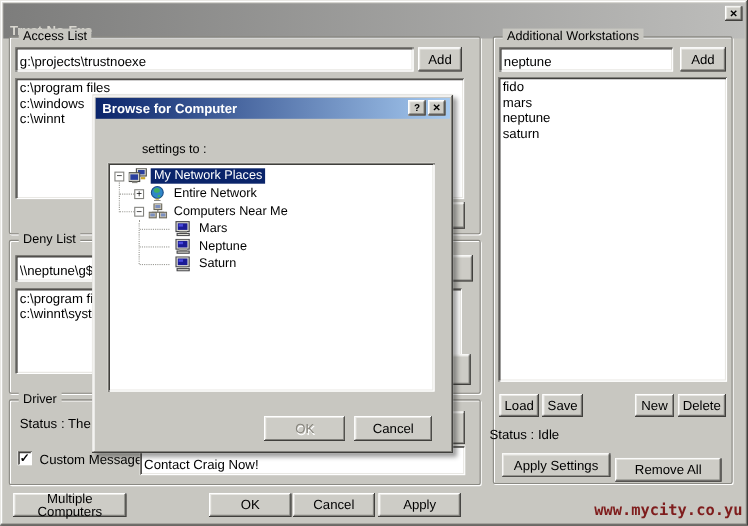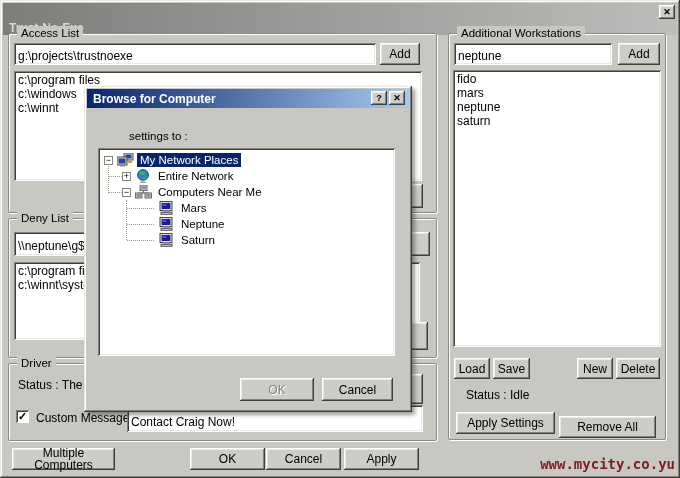--- a/index.html
+++ b/index.html
@@ -167,21 +167,21 @@
   <div class="abs sunken listbox" style="left:453px;top:70px;width:208px;height:277px;">
     <div class="row">fido</div>
     <div class="row">mars</div>
     <div class="row">neptune</div>
     <div class="row">saturn</div>
   </div>
   <div class="abs btn" style="left:454px;top:358px;width:36px;height:21px;">Load</div>
   <div class="abs btn" style="left:493px;top:358px;width:37px;height:21px;">Save</div>
   <div class="abs btn" style="left:577px;top:358px;width:36px;height:21px;">New</div>
   <div class="abs btn" style="left:616px;top:358px;width:44px;height:21px;">Delete</div>
-  <div class="abs" style="left:466px;top:388px;">Status : Idle</div>
+  <div class="abs" style="left:445px;top:388px;">Status : Idle</div>
   <div class="abs btn" style="left:456px;top:412px;width:99px;height:22px;">Apply Settings</div>
   <div class="abs btn" style="left:559px;top:416px;width:97px;height:22px;">Remove All</div>
 
   <div class="abs watermark" style="right:5px;bottom:6px;">www.mycity.co.yu</div>
 
   <div class="abs dialog">
     <div class="titlebar-dlg">
       <span class="t">Browse for Computer</span>
     </div>
     <div class="abs btn cap-btn" style="left:287px;top:5px;">?</div>

